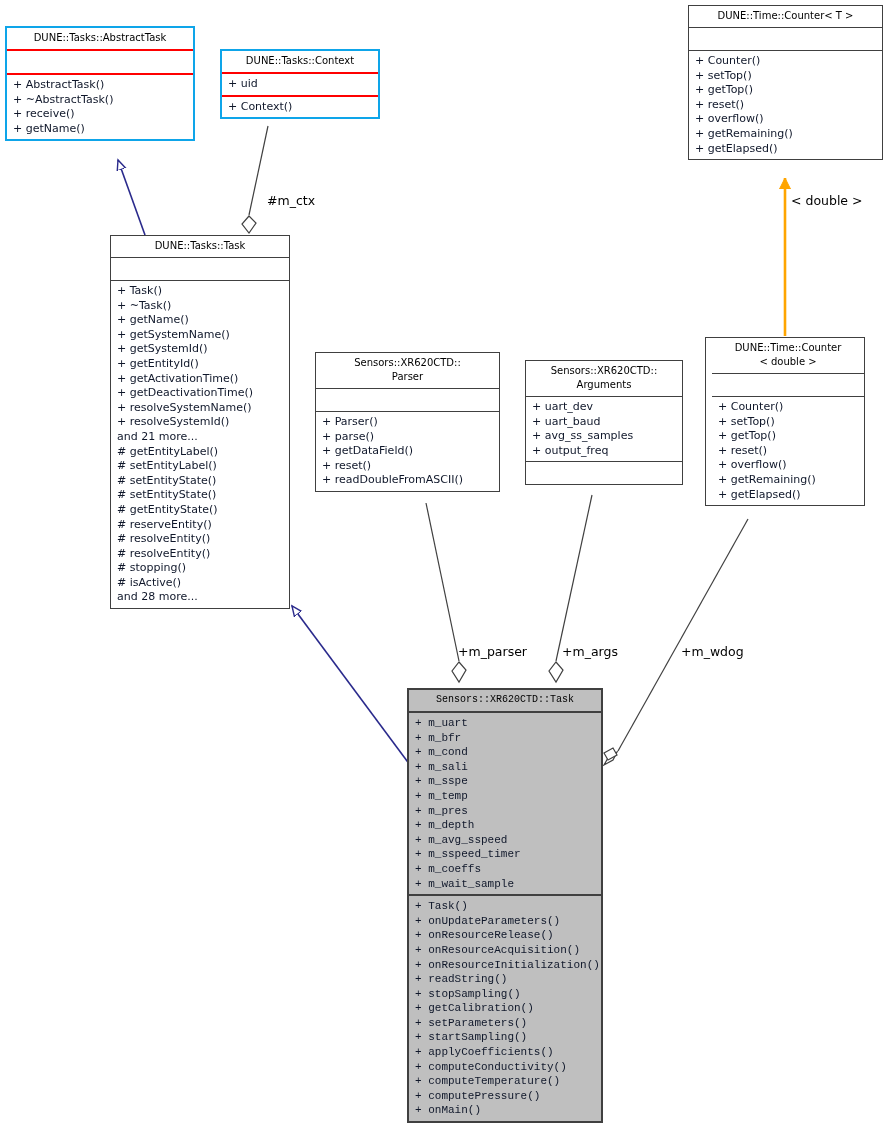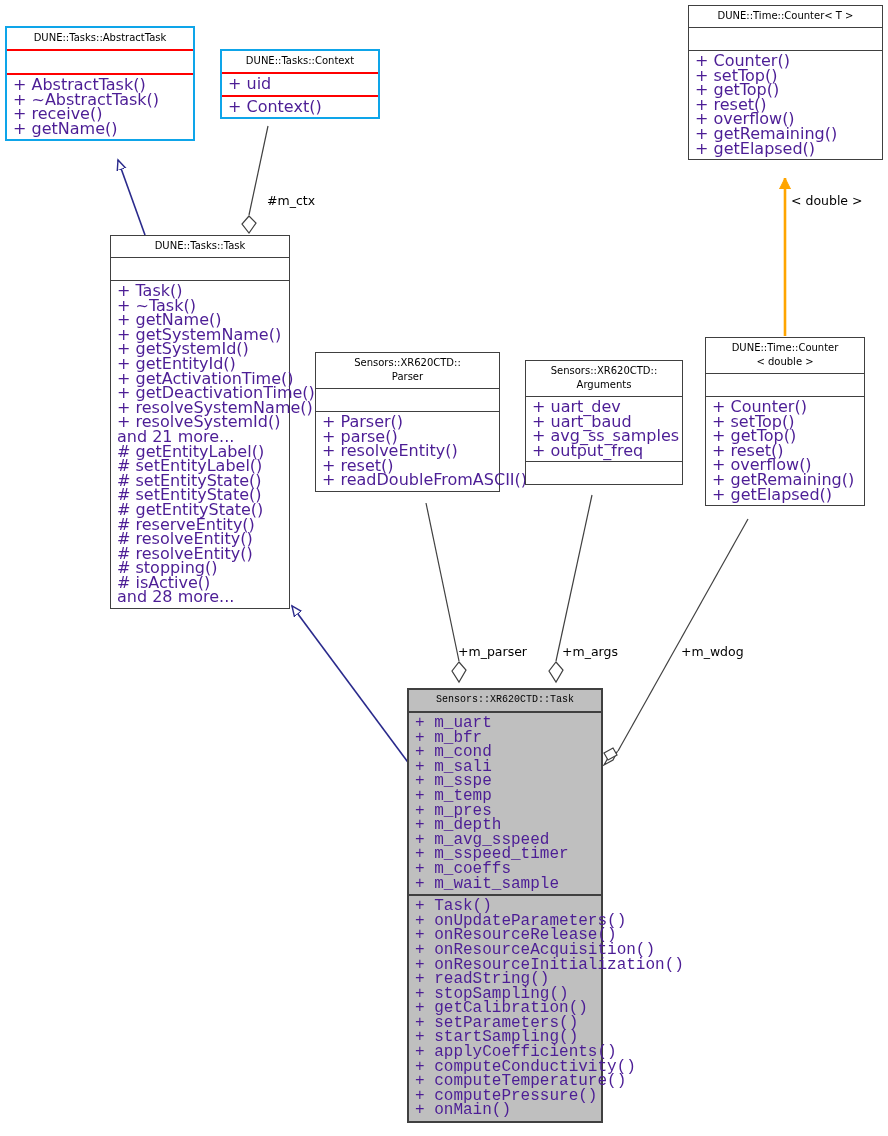--- a/index.html
+++ b/index.html
@@ -41,22 +41,22 @@
     color: #000000;
     padding: 3px 4px 4px 4px;
     line-height: 14px;
     white-space: pre-line;
   }
   .red .box-title { border-bottom: 2px solid #ff0000; }
   .dark .box-title { border-bottom: 1px solid #404040; }
   .gray .box-title { border-bottom: 2px solid #404040; }
 
   .box-sec {
-    font-size: 16px;
-    color: #4c1d95;
+    font-size: 11px;
+    color: #0f172a;
     padding: 3px 4px 3px 6px;
     line-height: 14.6px;
   }
   .red .box-sec { border-bottom: 2px solid #ff0000; }
   .red .box-sec.last { border-bottom: none; }
   .dark .box-sec { border-bottom: 1px solid #404040; }
   .dark .box-sec.last { border-bottom: none; }
   .gray .box-sec { border-bottom: 2px solid #404040; }
   .gray .box-sec.last { border-bottom: none; }
 
@@ -184,21 +184,21 @@
       <div>+ Counter()</div>
       <div>+ setTop()</div>
       <div>+ getTop()</div>
       <div>+ reset()</div>
       <div>+ overflow()</div>
       <div>+ getRemaining()</div>
       <div>+ getElapsed()</div>
     </div>
   </div>
 
-  <div class="uml-box dark" style="left:705px; top:337px; width:160px;">
+  <div class="uml-box dark" style="left:705px; top:337px; width:160px;padding-left:6px;">
     <div class="box-title">DUNE::Time::Counter
 &lt; double &gt;</div>
     <div class="box-sec empty"></div>
     <div class="box-sec last">
       <div>+ Counter()</div>
       <div>+ setTop()</div>
       <div>+ getTop()</div>
       <div>+ reset()</div>
       <div>+ overflow()</div>
       <div>+ getRemaining()</div>
@@ -206,21 +206,21 @@
     </div>
   </div>
 
   <div class="uml-box dark" style="left:315px; top:352px; width:185px;">
     <div class="box-title">Sensors::XR620CTD::
 Parser</div>
     <div class="box-sec empty"></div>
     <div class="box-sec last">
       <div>+ Parser()</div>
       <div>+ parse()</div>
-      <div>+ resolveEntity()</div>
+      <div>+ getDataField()</div>
       <div>+ reset()</div>
       <div>+ readDoubleFromASCII()</div>
     </div>
   </div>
 
   <div class="uml-box dark" style="left:525px; top:360px; width:158px;">
     <div class="box-title">Sensors::XR620CTD::
 Arguments</div>
     <div class="box-sec">
       <div>+ uart_dev</div>

